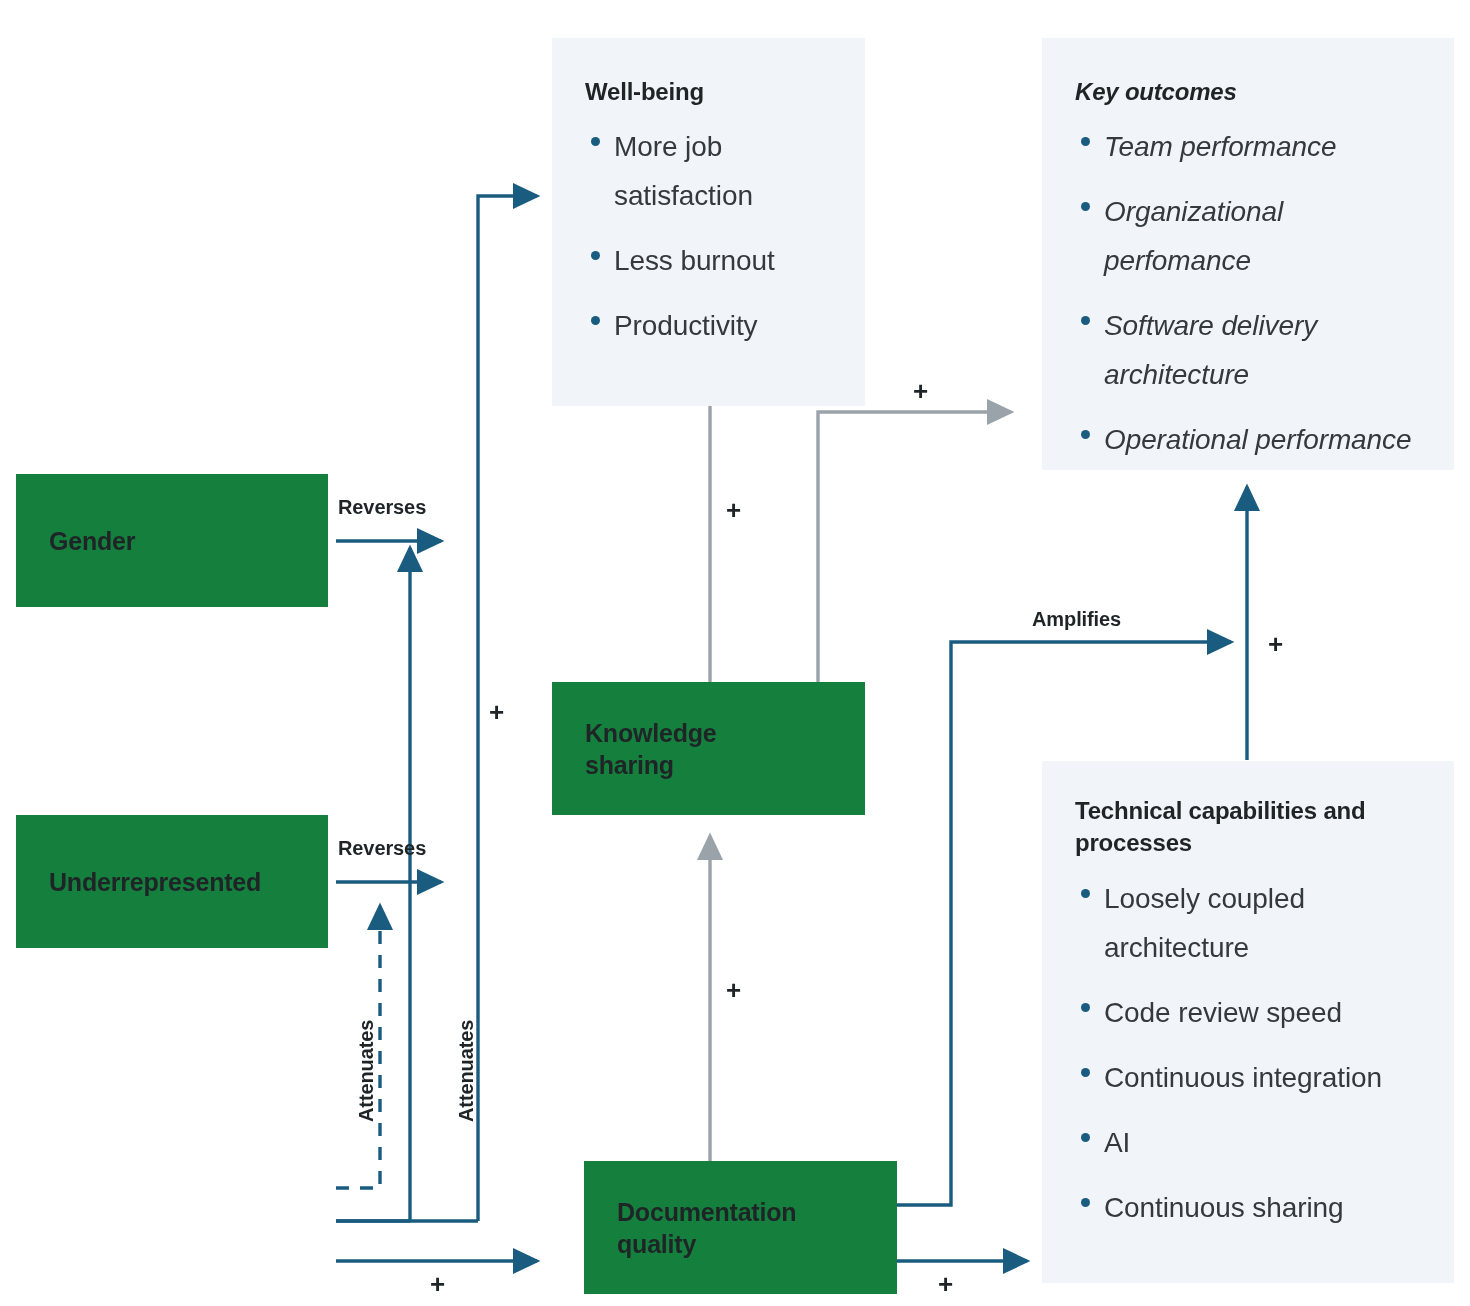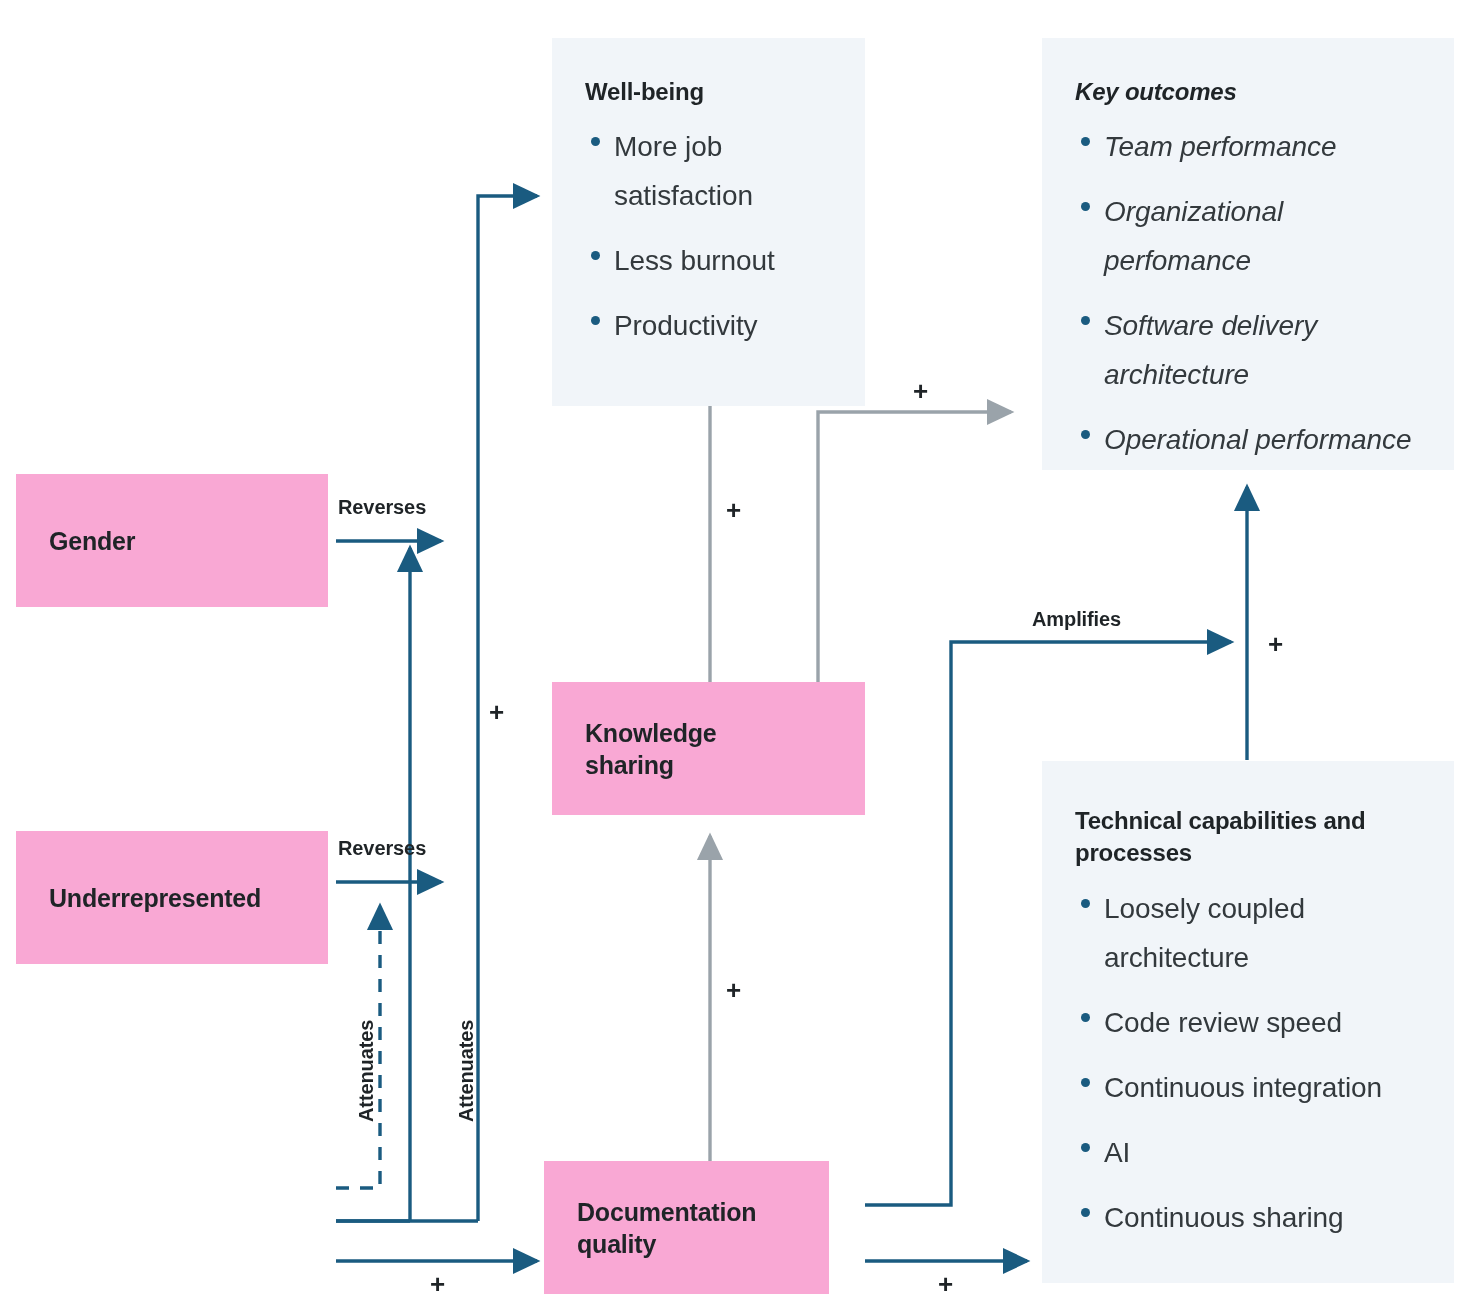--- a/index.html
+++ b/index.html
@@ -6,21 +6,21 @@
   body{
     width:1470px;height:1306px;position:relative;overflow:hidden;
     font-family:"Liberation Sans", sans-serif;
     color:#1f2427;
   }
   #stage{position:absolute;inset:0;}
   svg.wires{position:absolute;left:0;top:0;width:1470px;height:1306px;pointer-events:none;}
 
   
   .box{position:absolute;box-sizing:border-box;}
-  .box.solid{background:#f9a8d4;}
+  .box.solid{background:#15803d;}
   .box.pale{background:#f1f5f9;}
 
   .box-title{
     font-size:25px;font-weight:700;letter-spacing:-0.2px;line-height:1.28;
     color:#1f2427;
   }
   .panel-title{
     font-size:24px;font-weight:700;letter-spacing:-0.2px;line-height:1.35;
     color:#1f2427;margin:0 0 14px 0;
   }
@@ -32,25 +32,25 @@
   }
   ul.bullets li:last-child{margin-bottom:0;}
   ul.bullets li:before{
     content:"";position:absolute;left:6px;top:15px;
     width:9px;height:9px;border-radius:50%;background:#1a5b80;
   }
 
   
   #box-wellbeing{left:552px;top:38px;width:313px;height:368px;padding:38px 0 0 33px;}
   #box-keyoutcomes{left:1042px;top:38px;width:412px;height:432px;padding:38px 0 0 33px;font-style:italic;}
-  #box-tech{left:1042px;top:761px;width:412px;height:522px;padding:44px 0 0 33px;}
+  #box-tech{left:1042px;top:761px;width:412px;height:522px;padding:34px 0 0 33px;}
   #box-knowledge{left:552px;top:682px;width:313px;height:133px;}
-  #box-doc{left:544px;top:1161px;width:285px;height:133px;}
+  #box-doc{left:584px;top:1161px;width:313px;height:133px;}
   #box-gender{left:16px;top:474px;width:312px;height:133px;}
-  #box-under{left:16px;top:815px;width:312px;height:133px;margin-top:16px;}
+  #box-under{left:16px;top:815px;width:312px;height:133px;}
   #box-work{left:16px;top:1161px;width:312px;height:133px;}
 
   .solid .box-title{position:absolute;left:33px;top:50%;transform:translateY(-50%);}
   #box-knowledge .box-title,#box-doc .box-title{top:50%;}
 
   
   .elabel{
     position:absolute;font-size:20px;font-weight:700;color:#1f2427;
     letter-spacing:-0.1px;white-space:nowrap;
   }

